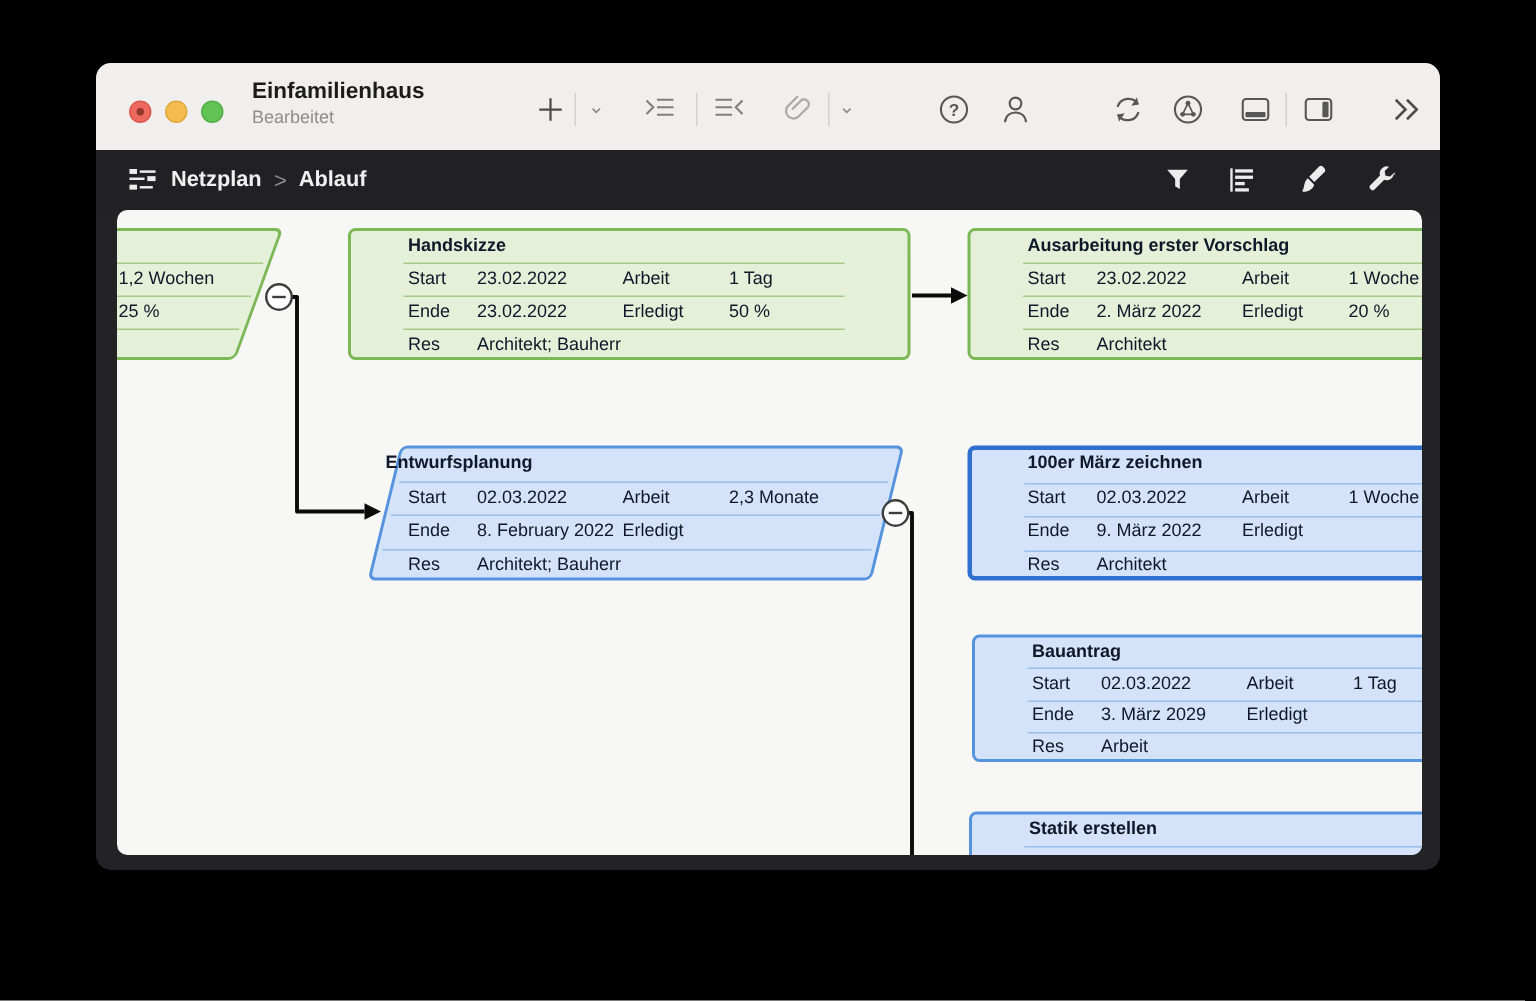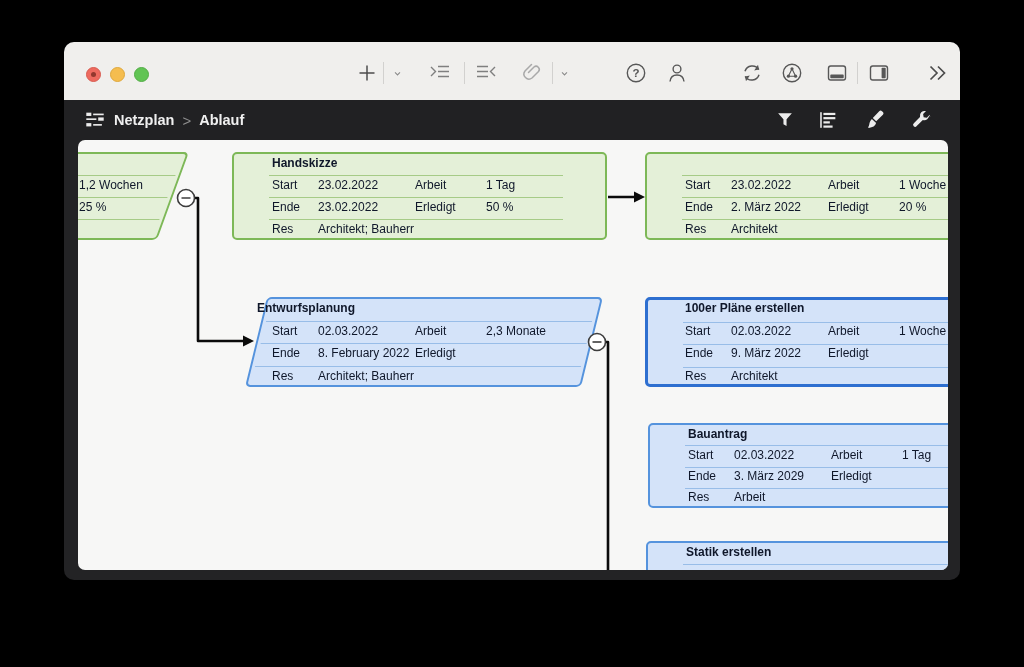--- a/index.html
+++ b/index.html
@@ -34,20 +34,24 @@
 </style>
 </head>
 <body>
 
 <div class="window">
 
   <div class="titlebar">
     <div class="traffic tl-red"></div>
     <div class="traffic tl-yellow"></div>
     <div class="traffic tl-green"></div>
+    <div class="titleblock">
+      <div class="doc-title">Einfamilienhaus</div>
+      <div class="doc-subtitle">Bearbeitet</div>
+    </div>
     <div id="titlebar-icons">
         <div class="tb-icon" style="left: 289px;">
           <svg viewBox="0 0 24 24" width="24" height="24">
             <path d="M12 4.5v15M4.5 12h15" stroke="#4c4c4c" stroke-width="1.5" fill="none"></path>
           </svg>
         </div>
         <div class="tb-sep" style="left: 319px;"></div>
         <div class="tb-icon" style="left: 319px;">
           <svg viewBox="0 0 24 24" width="17" height="17">
             <path d="M8.5 10.5l3.5 3.5 3.5-3.5" stroke="#8b8b8b" stroke-width="1.5" fill="none"></path>
@@ -185,20 +189,21 @@
           <span class="cell" style="left: 254px; top: 47px; text-align: center;">50 %</span>
           <span class="cell" style="left: 40px; top: 69px;">Res</span>
           <span class="cell" style="left: 86px; top: 69px;">Architekt; Bauherr</span>
         </div>
         <div class="node" style="left: 567px; top: 12px; width: 375px; height: 88px;">
           <div class="node-bg" style="border: 2.2px solid rgb(125, 184, 87); background: rgb(228, 240, 216);">
             <div class="divider" style="top: 21px; left: 35px; right: 42px; background: rgb(166, 203, 135);"></div>
             <div class="divider" style="top: 43px; left: 35px; right: 42px; background: rgb(166, 203, 135);"></div>
             <div class="divider" style="top: 65px; left: 35px; right: 42px; background: rgb(166, 203, 135);"></div>
           </div>
+          <span class="cell title" style="left: 40px; top: 3px;">Ausarbeitung erster Vorschlag</span>
           <span class="cell" style="left: 40px; top: 25px;">Start</span>
           <span class="cell" style="left: 86px; top: 25px;">23.02.2022</span>
           <span class="cell" style="left: 183px; top: 25px;">Arbeit</span>
           <span class="cell" style="left: 254px; top: 25px;">1 Woche</span>
           <span class="cell" style="left: 40px; top: 47px;">Ende</span>
           <span class="cell" style="left: 86px; top: 47px;">2. März 2022</span>
           <span class="cell" style="left: 183px; top: 47px;">Erledigt</span>
           <span class="cell" style="left: 254px; top: 47px;">20 %</span>
           <span class="cell" style="left: 40px; top: 69px;">Res</span>
           <span class="cell" style="left: 86px; top: 69px;">Architekt</span>
@@ -219,21 +224,21 @@
           <span class="cell" style="left: 159px; top: 48.25px;">Erledigt</span>
           <span class="cell" style="left: 16px; top: 70.75px;">Res</span>
           <span class="cell" style="left: 62px; top: 70.75px;">Architekt; Bauherr</span>
         </div>
         <div class="node" style="left: 567px; top: 157px; width: 375px; height: 90px;">
           <div class="node-bg" style="border: 3.5px solid rgb(46, 111, 208); background: rgb(212, 227, 249);">
             <div class="divider" style="top: 21.5px; left: 35px; right: 42px; background: rgb(152, 189, 232);"></div>
             <div class="divider" style="top: 44px; left: 35px; right: 42px; background: rgb(152, 189, 232);"></div>
             <div class="divider" style="top: 66.5px; left: 35px; right: 42px; background: rgb(152, 189, 232);"></div>
           </div>
-          <span class="cell title" style="left: 40px; top: 3.25px;">100er Pläne erstellen</span>
+          <span class="cell title" style="left: 40px; top: 3.25px;">100er März zeichnen</span>
           <span class="cell" style="left: 40px; top: 25.75px;">Start</span>
           <span class="cell" style="left: 86px; top: 25.75px;">02.03.2022</span>
           <span class="cell" style="left: 183px; top: 25.75px;">Arbeit</span>
           <span class="cell" style="left: 254px; top: 25.75px;">1 Woche</span>
           <span class="cell" style="left: 40px; top: 48.25px;">Ende</span>
           <span class="cell" style="left: 86px; top: 48.25px;">9. März 2022</span>
           <span class="cell" style="left: 183px; top: 48.25px;">Erledigt</span>
           <span class="cell" style="left: 40px; top: 70.75px;">Res</span>
           <span class="cell" style="left: 86px; top: 70.75px;">Architekt</span>
         </div>

